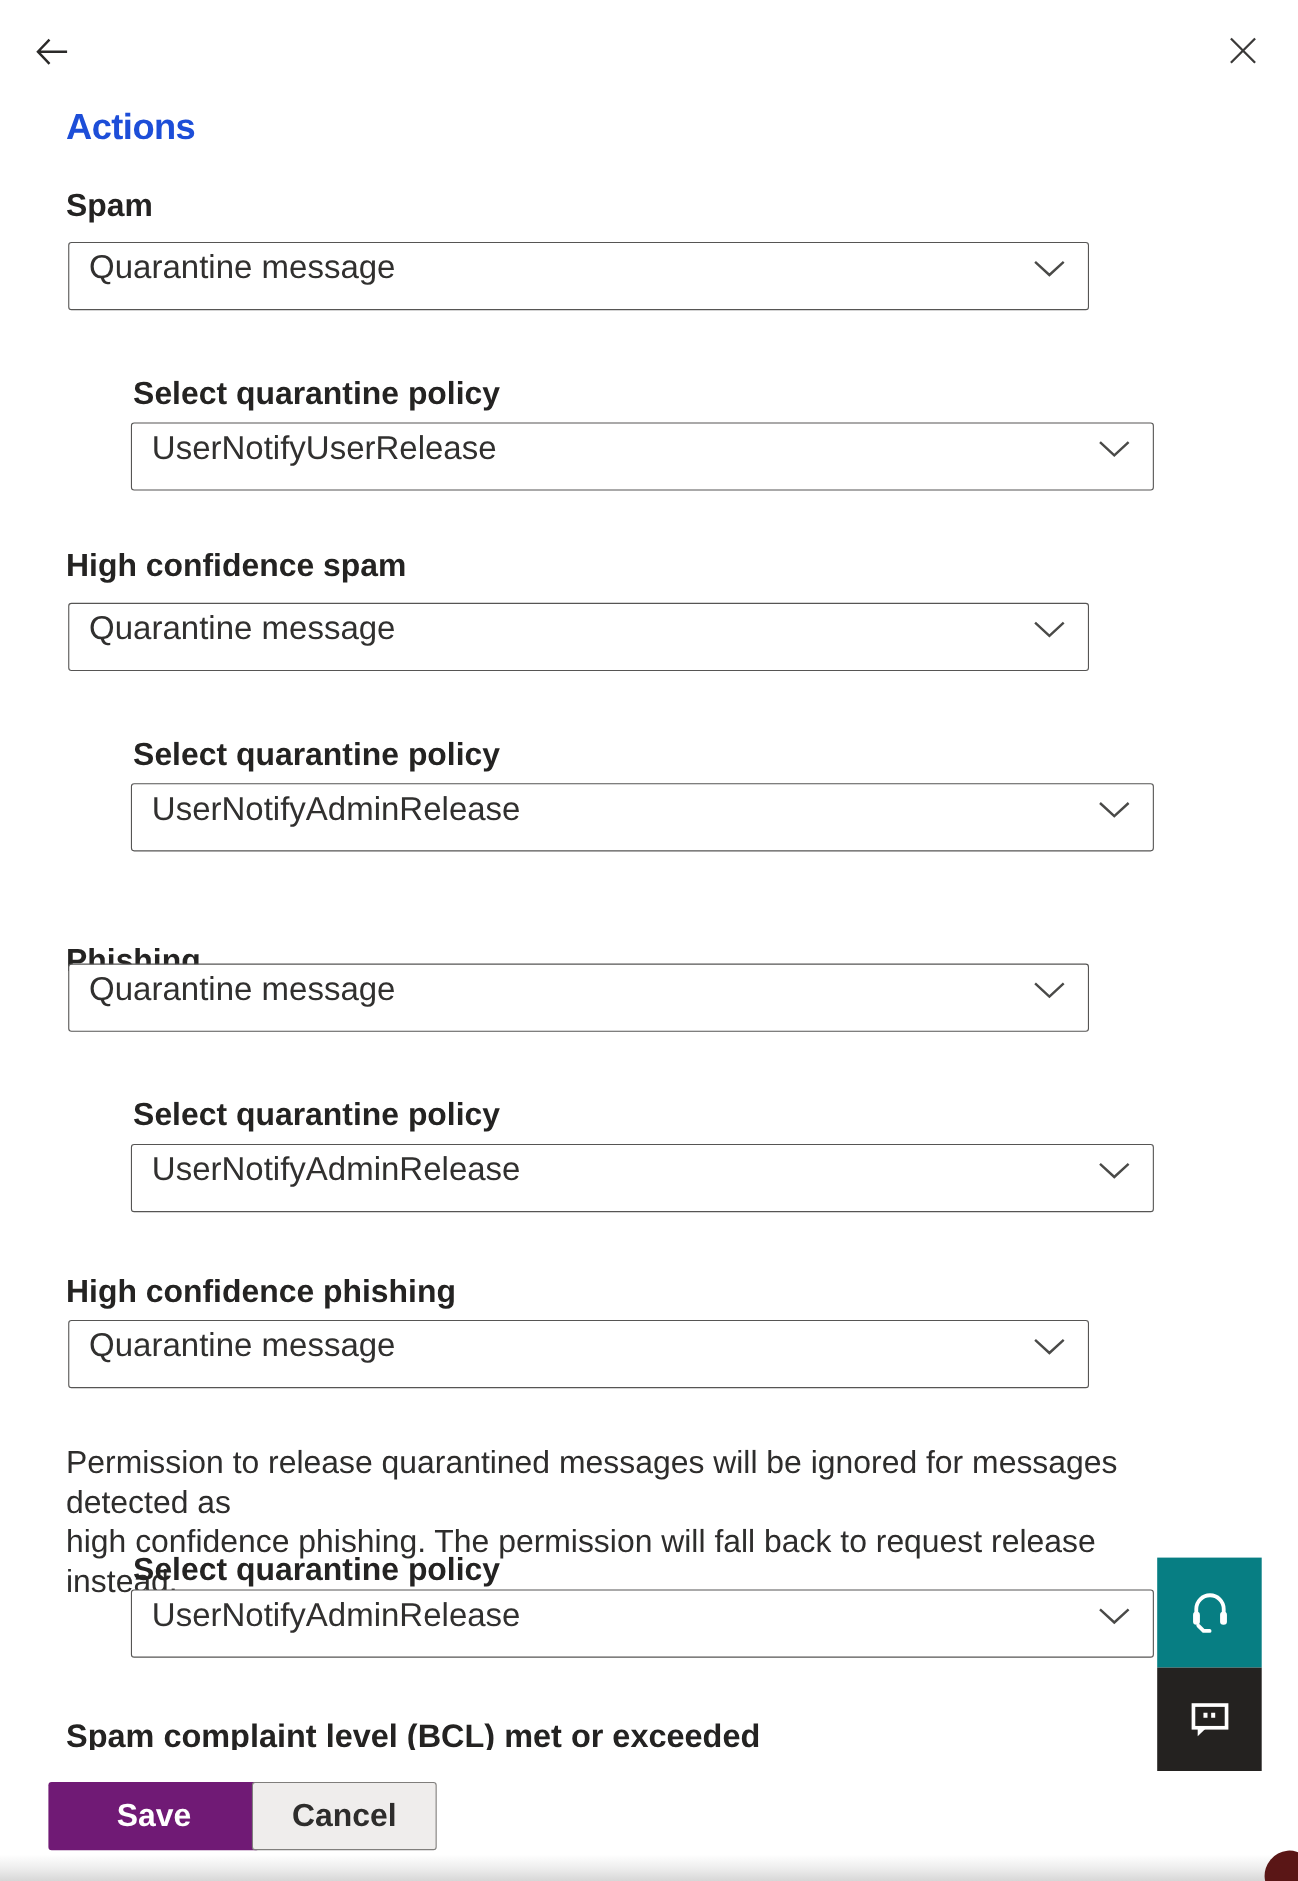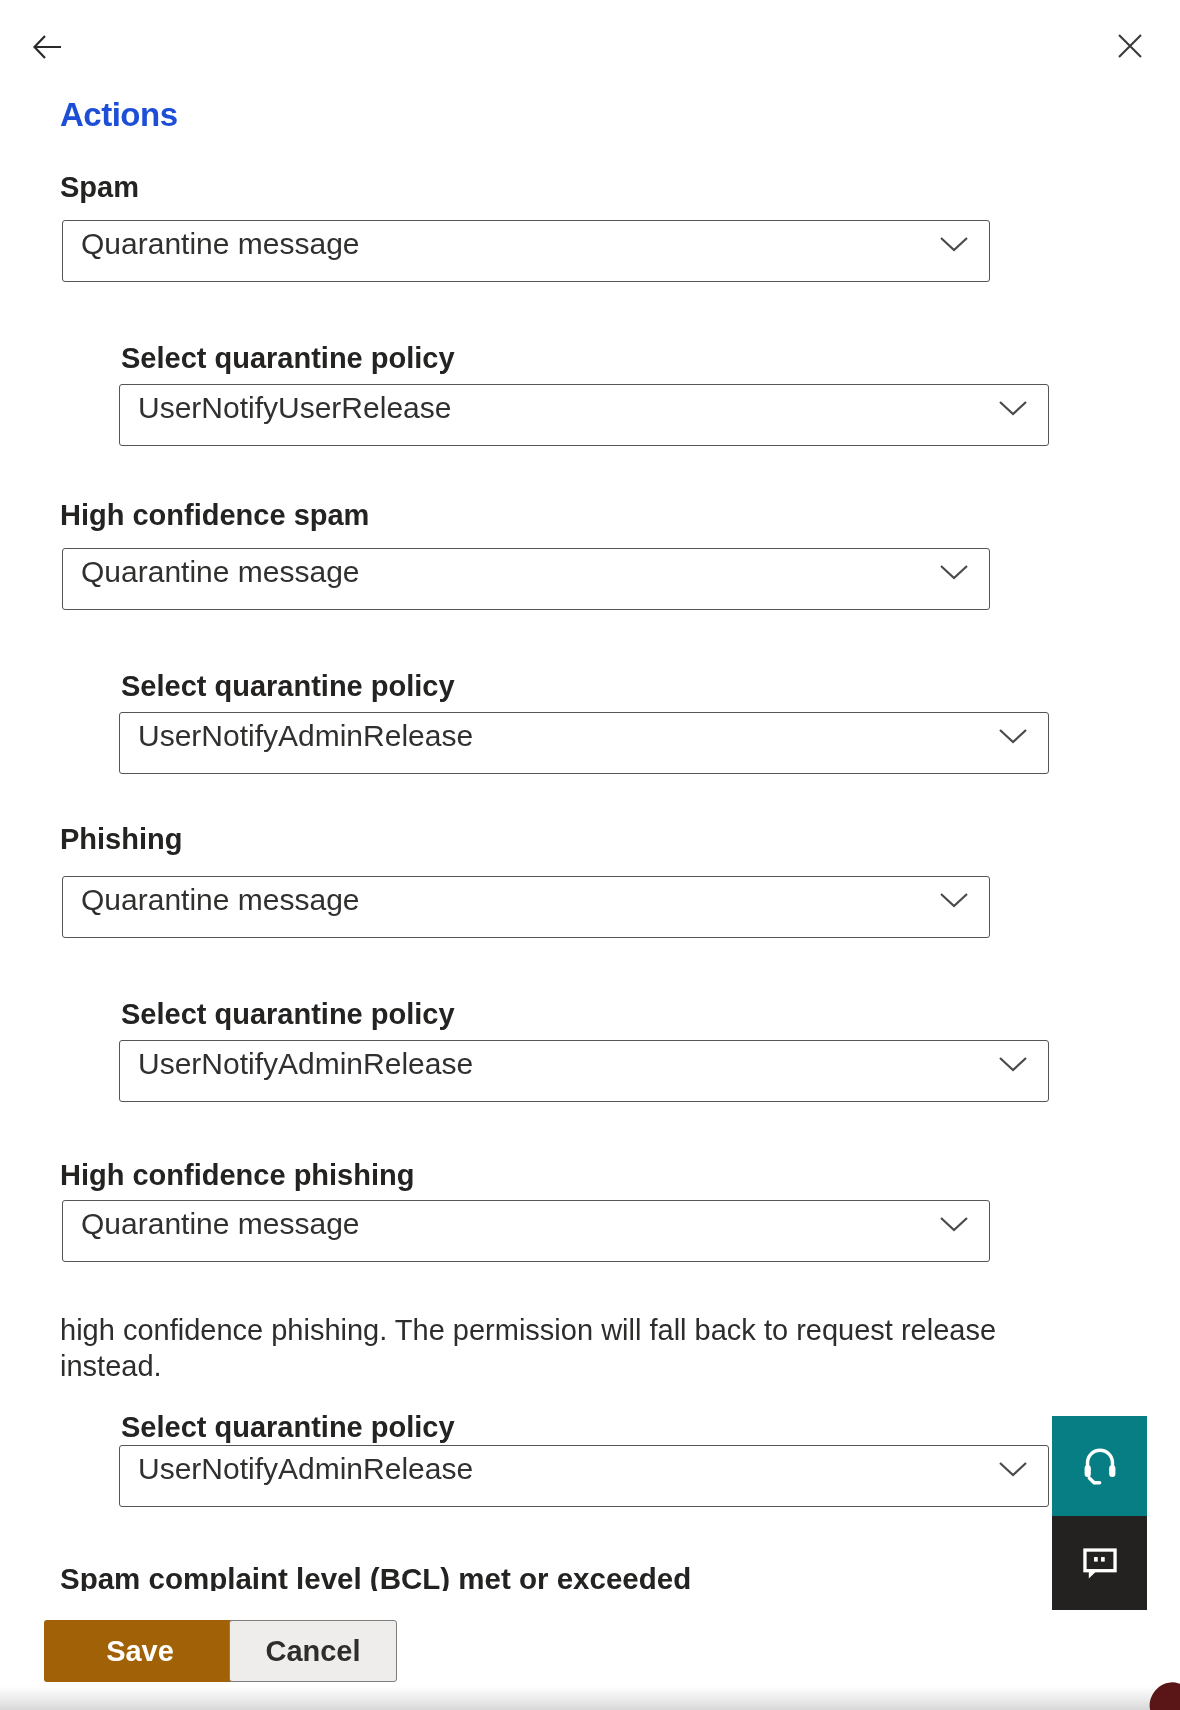--- a/index.html
+++ b/index.html
@@ -28,21 +28,21 @@
   
   .note{position:absolute;left:60px;top:1312px;width:1020px;font-size:29px;line-height:36px;color:#2e2d2c;}
 
   
   .clip-label{position:absolute;left:60px;top:1562px;height:29px;overflow:hidden;}
   .clip-label span{font-size:29.5px;font-weight:600;color:#242322;line-height:34px;display:block;}
 
   
   .btn{position:absolute;top:1620px;height:62px;border-radius:3px;font-family:"Liberation Sans",sans-serif;
        font-size:29px;font-weight:600;cursor:pointer;display:flex;align-items:center;justify-content:center;box-sizing:border-box;}
-  .btn-save{left:44px;width:192px;background:#a16207;border:none;color:#ffffff;}
+  .btn-save{left:44px;width:192px;background:#701a75;border:none;color:#ffffff;}
   .btn-cancel{left:229px;width:168px;background:#efedec;border:1.5px solid #807e7c;color:#2e2d2c;text-align:right;}
 
   
   .side-btn{position:absolute;left:1052px;width:95px;border:none;cursor:pointer;
             display:flex;align-items:center;justify-content:center;padding:0;}
   .side-help{top:1416px;height:100px;background:#077e83;}
   .side-feedback{top:1516px;height:94px;background:#242220;}
 
   
   .bottom-strip{position:absolute;left:0;top:1686px;width:1180px;height:24px;
@@ -91,21 +91,21 @@
       </svg>
   </div>
   <div class="pol-label" style="top:669px;">Select quarantine policy</div>
   <div class="dd dd-pol" style="top:712px;">
     <span class="dd-text">UserNotifyAdminRelease</span>
     <svg class="chev" width="30" height="16" viewBox="0 0 30 16">
         <path d="M2 2 L15 14 L28 2" fill="none" stroke="#4a4a48" stroke-width="2.2"></path>
       </svg>
   </div>
 
-  <div class="sec-label" style="top:822px;">Phishing</div>
+  <div class="sec-label" style="top:857px;">Phishing</div>
   <div class="dd dd-main" style="top:876px;">
     <span class="dd-text">Quarantine message</span>
     <svg class="chev" width="30" height="16" viewBox="0 0 30 16">
         <path d="M2 2 L15 14 L28 2" fill="none" stroke="#4a4a48" stroke-width="2.2"></path>
       </svg>
   </div>
   <div class="pol-label" style="top:997px;">Select quarantine policy</div>
   <div class="dd dd-pol" style="top:1040px;">
     <span class="dd-text">UserNotifyAdminRelease</span>
     <svg class="chev" width="30" height="16" viewBox="0 0 30 16">
@@ -115,20 +115,21 @@
 
   <div class="sec-label" style="top:1158px;">High confidence phishing</div>
   <div class="dd dd-main" style="top:1200px;">
     <span class="dd-text">Quarantine message</span>
     <svg class="chev" width="30" height="16" viewBox="0 0 30 16">
         <path d="M2 2 L15 14 L28 2" fill="none" stroke="#4a4a48" stroke-width="2.2"></path>
       </svg>
   </div>
 
   <div class="note">
+    <div>Permission to release quarantined messages will be ignored for messages detected as</div>
     <div>high confidence phishing. The permission will fall back to request release instead.</div>
   </div>
 
   <div class="pol-label" style="top:1410px;">Select quarantine policy</div>
   <div class="dd dd-pol" style="top:1445px;">
     <span class="dd-text">UserNotifyAdminRelease</span>
     <svg class="chev" width="30" height="16" viewBox="0 0 30 16">
         <path d="M2 2 L15 14 L28 2" fill="none" stroke="#4a4a48" stroke-width="2.2"></path>
       </svg>
   </div>

